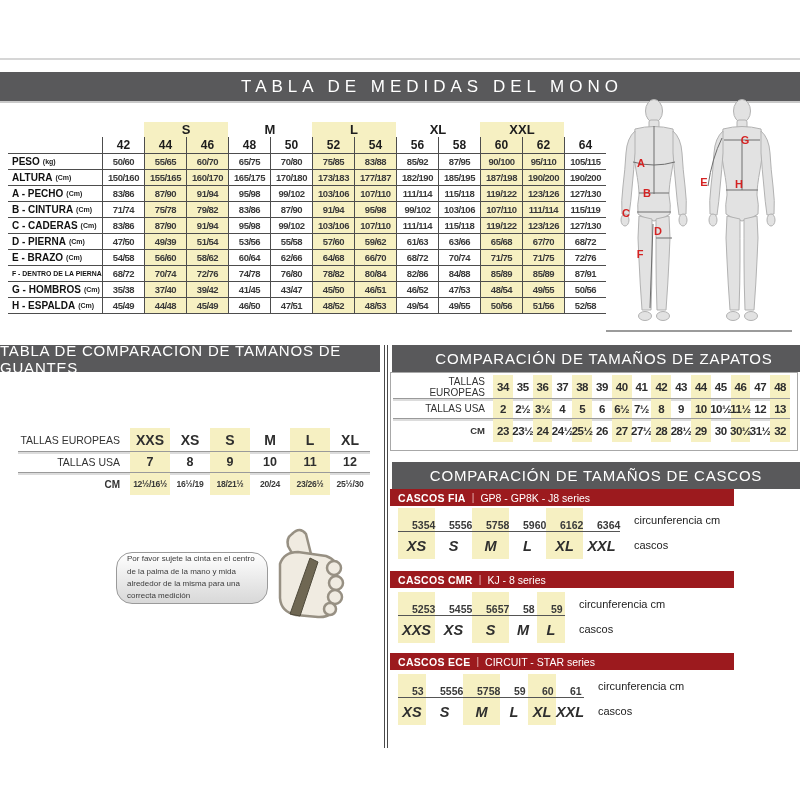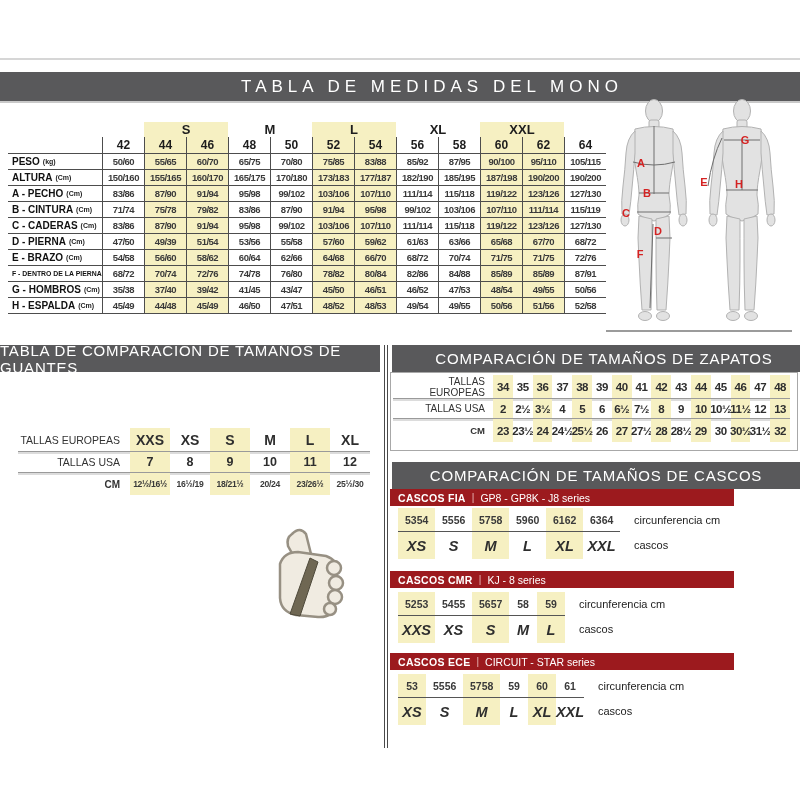--- a/index.html
+++ b/index.html
@@ -65,22 +65,22 @@
            font-weight:700;font-size:11.5px;letter-spacing:-0.5px;color:#2e2e2e;white-space:nowrap;}
   
   .helmet-bar{position:absolute;left:390px;width:344px;height:17px;background:var(--red,#9c1a1e);
               display:flex;align-items:center;padding-left:8px;box-sizing:border-box;gap:6px;}
   .helmet-bar .hname{color:#fff;font-weight:700;font-size:10.5px;letter-spacing:0.3px;}
   .helmet-bar .hsep{color:#e8b8b8;font-size:10px;}
   .helmet-bar .hseries{color:#fff;font-size:10.5px;}
   .helmet-block{position:absolute;left:398px;display:flex;align-items:stretch;}
   .hcell{display:flex;flex-direction:column;}
   .hcell.hl{background:var(--yellow,#f6f0c2);}
-  .hnums{height:23px;display:flex;align-items:center;justify-content:space-around;
-         border-bottom:1px solid #555;padding:0 7px;}
+  .hnums{height:23px;display:flex;align-items:flex-end;justify-content:space-around;
+         border-bottom:1px solid #555;padding:0 14px;}
   .hnums span{font-weight:700;font-size:10.5px;color:#3a3a3a;}
   .hsize{height:27px;display:flex;align-items:center;justify-content:center;
          font-weight:700;font-style:italic;font-size:14.5px;color:#2e2e2e;}
   .hlabels{display:flex;flex-direction:column;margin-left:14px;}
   .hlabels div{display:flex;align-items:center;font-size:11px;color:#222;}
   .hlab-circ{height:23px;}
   .hlab-casc{height:27px;}
 </style>
 </head>
 <body>
@@ -347,20 +347,23 @@
       <div class="gl-cell gl-r1 gl-line">12</div>
       <div class="gl-label cm">CM</div>
       <div class="gl-cell gl-r2 yl">12½/16½</div>
       <div class="gl-cell gl-r2">16½/19</div>
       <div class="gl-cell gl-r2 yl">18/21½</div>
       <div class="gl-cell gl-r2">20/24</div>
       <div class="gl-cell gl-r2 yl">23/26½</div>
       <div class="gl-cell gl-r2">25½/30</div>
     </div>
 
+  <div class="nota-bubble">
+    <span>Por favor sujete la cinta en el centro de la palma de la mano y mida alrededor de la misma para una correcta medición</span>
+  </div>
 
   <svg class="thumb" width="96" height="102" viewBox="0 0 96 102">
     <g fill="#f0ebe1" stroke="#979083" stroke-width="2.5">
       <path d="M40,10 Q48,2 54,10 L60,34 L46,40 L36,22 Q34,14 40,10 Z"></path>
       <path d="M28,40 Q32,28 46,28 L74,32 Q86,36 85,48 L83,80 Q81,94 66,93 L44,91 Q29,88 28,74 Z"></path>
       <circle cx="82" cy="44" r="7"></circle>
       <circle cx="84" cy="59" r="7"></circle>
       <circle cx="83" cy="73" r="7"></circle>
       <circle cx="78" cy="85" r="6"></circle>
     </g>

